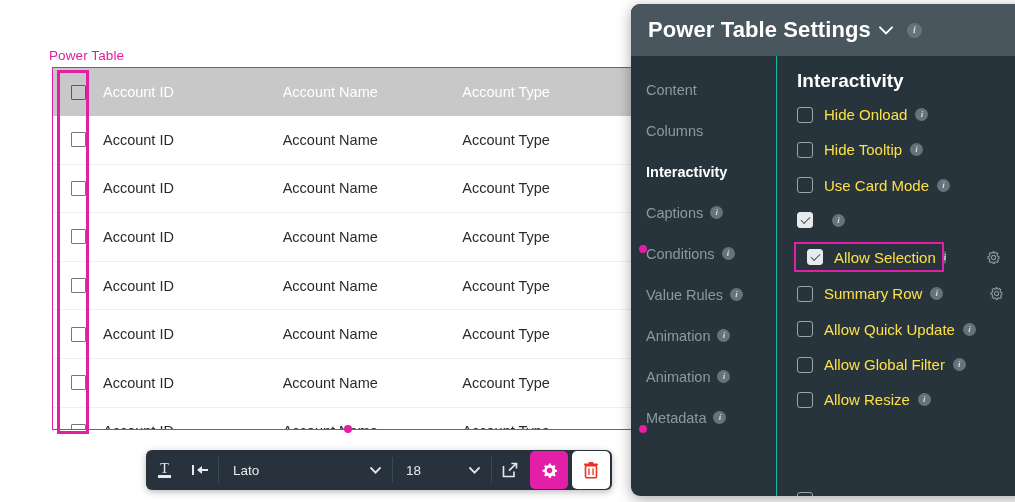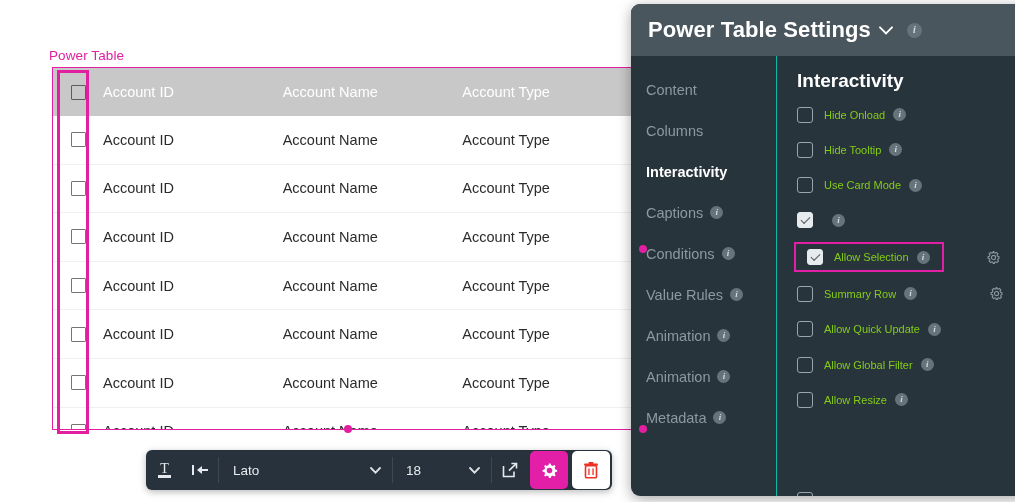--- a/index.html
+++ b/index.html
@@ -322,22 +322,22 @@
     border-color: #e8ebed;
   }
   .cb.checked::after {
     content: "";
     width: 8px; height: 4px;
     border-left: 1.8px solid #4e5a62;
     border-bottom: 1.8px solid #4e5a62;
     transform: rotate(-45deg) translate(1px,-1px);
   }
   .opt-label {
-    font-size: 11px;
-    color: #84cc16;
+    font-size: 15px;
+    color: #fde047;
     white-space: nowrap;
   }
   .opt-row .info-dot { margin-left: 8px; }
   .opt-gear {
     position: absolute;
     left: 192px;
     color: #8d9aa2;
     display: flex;
     align-items: center;
   }

